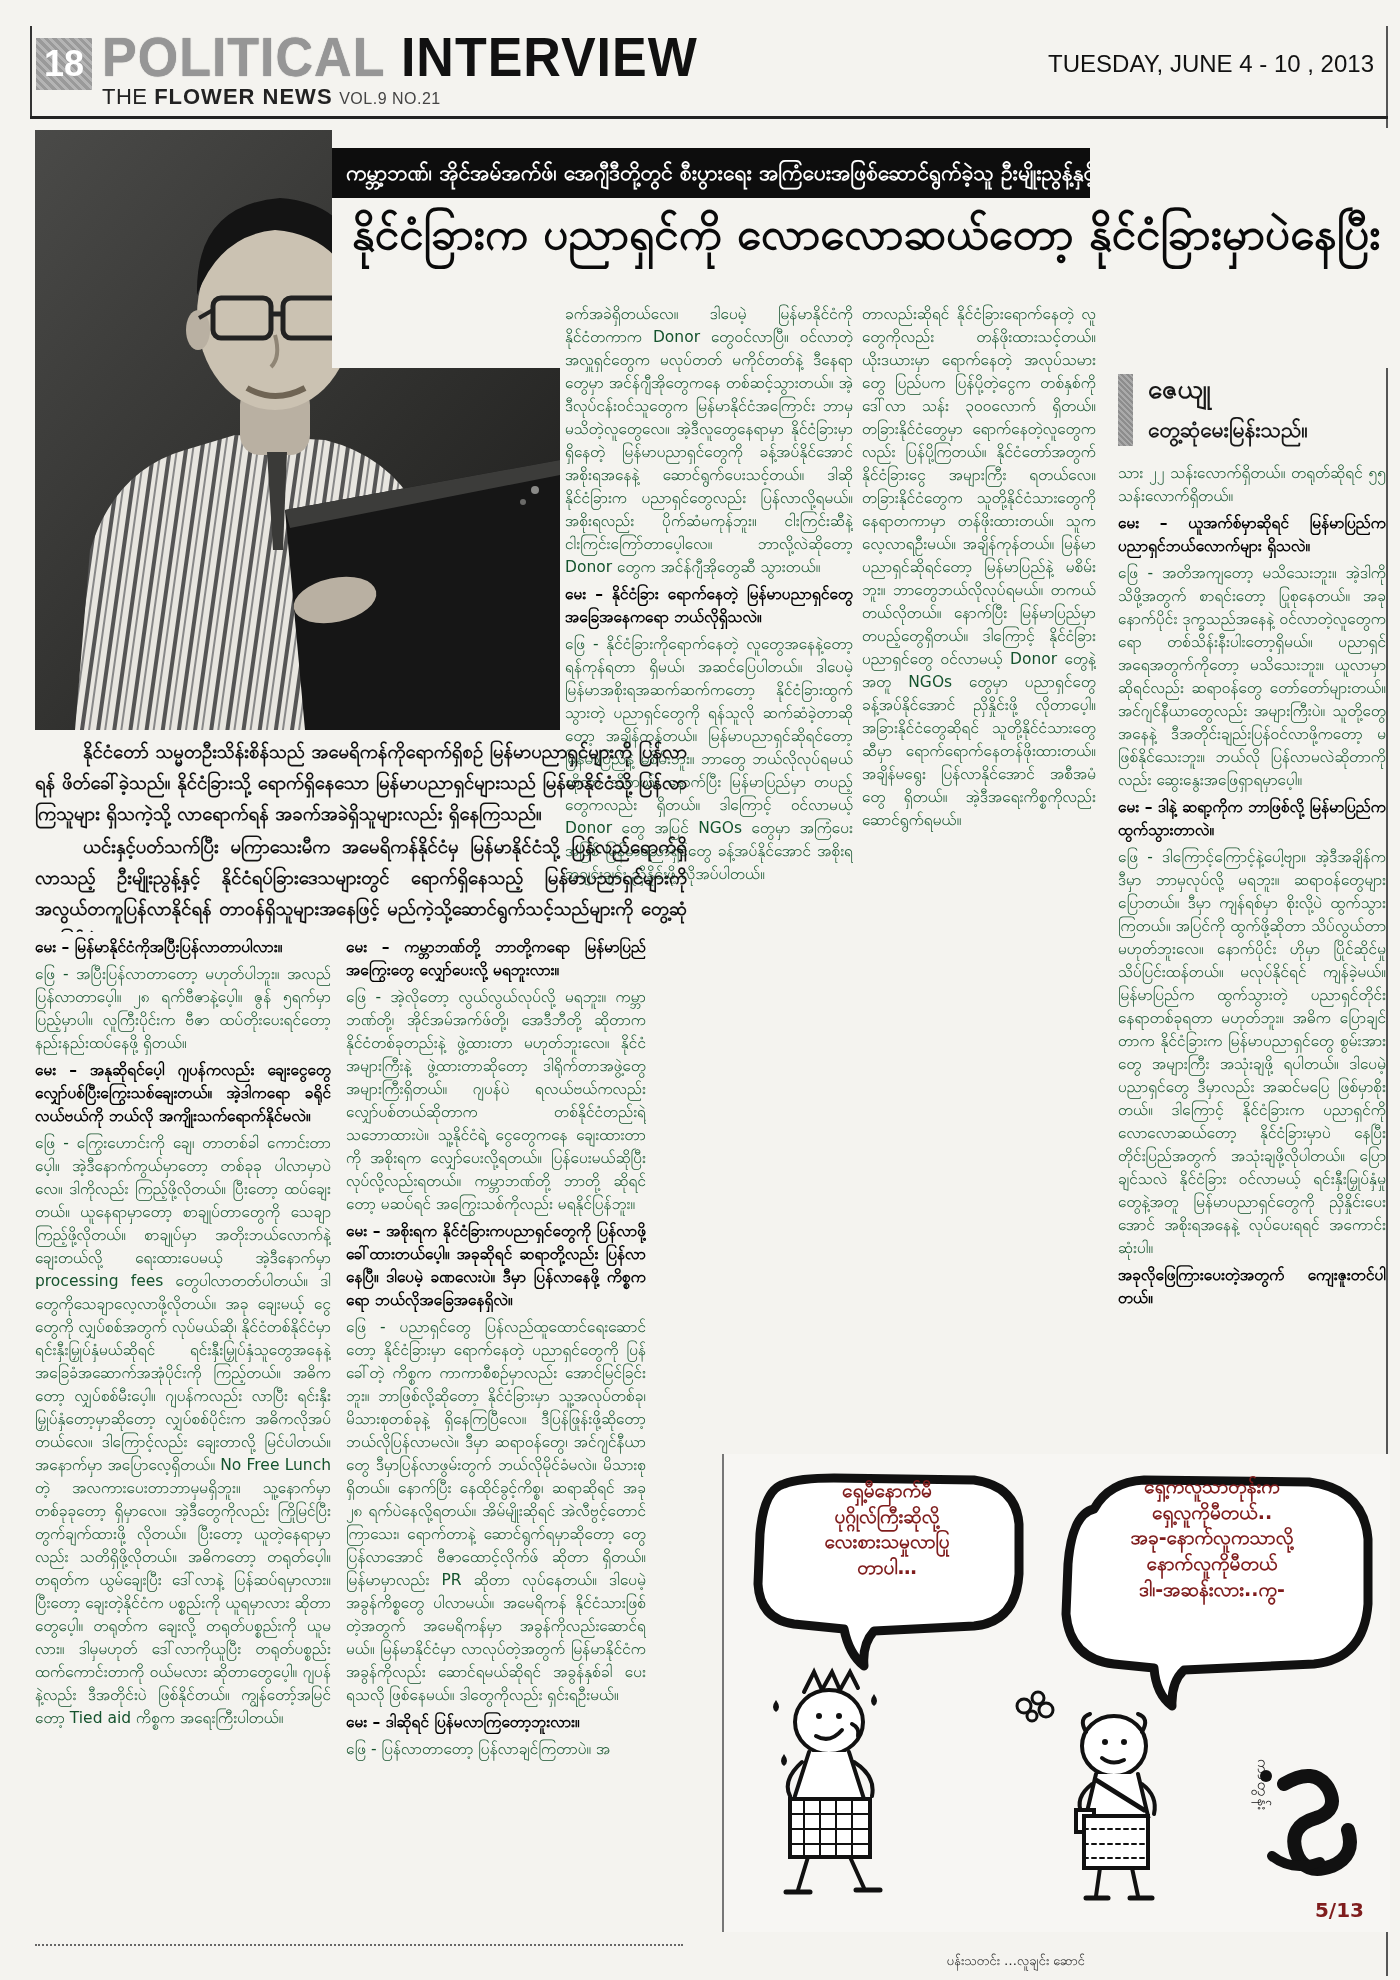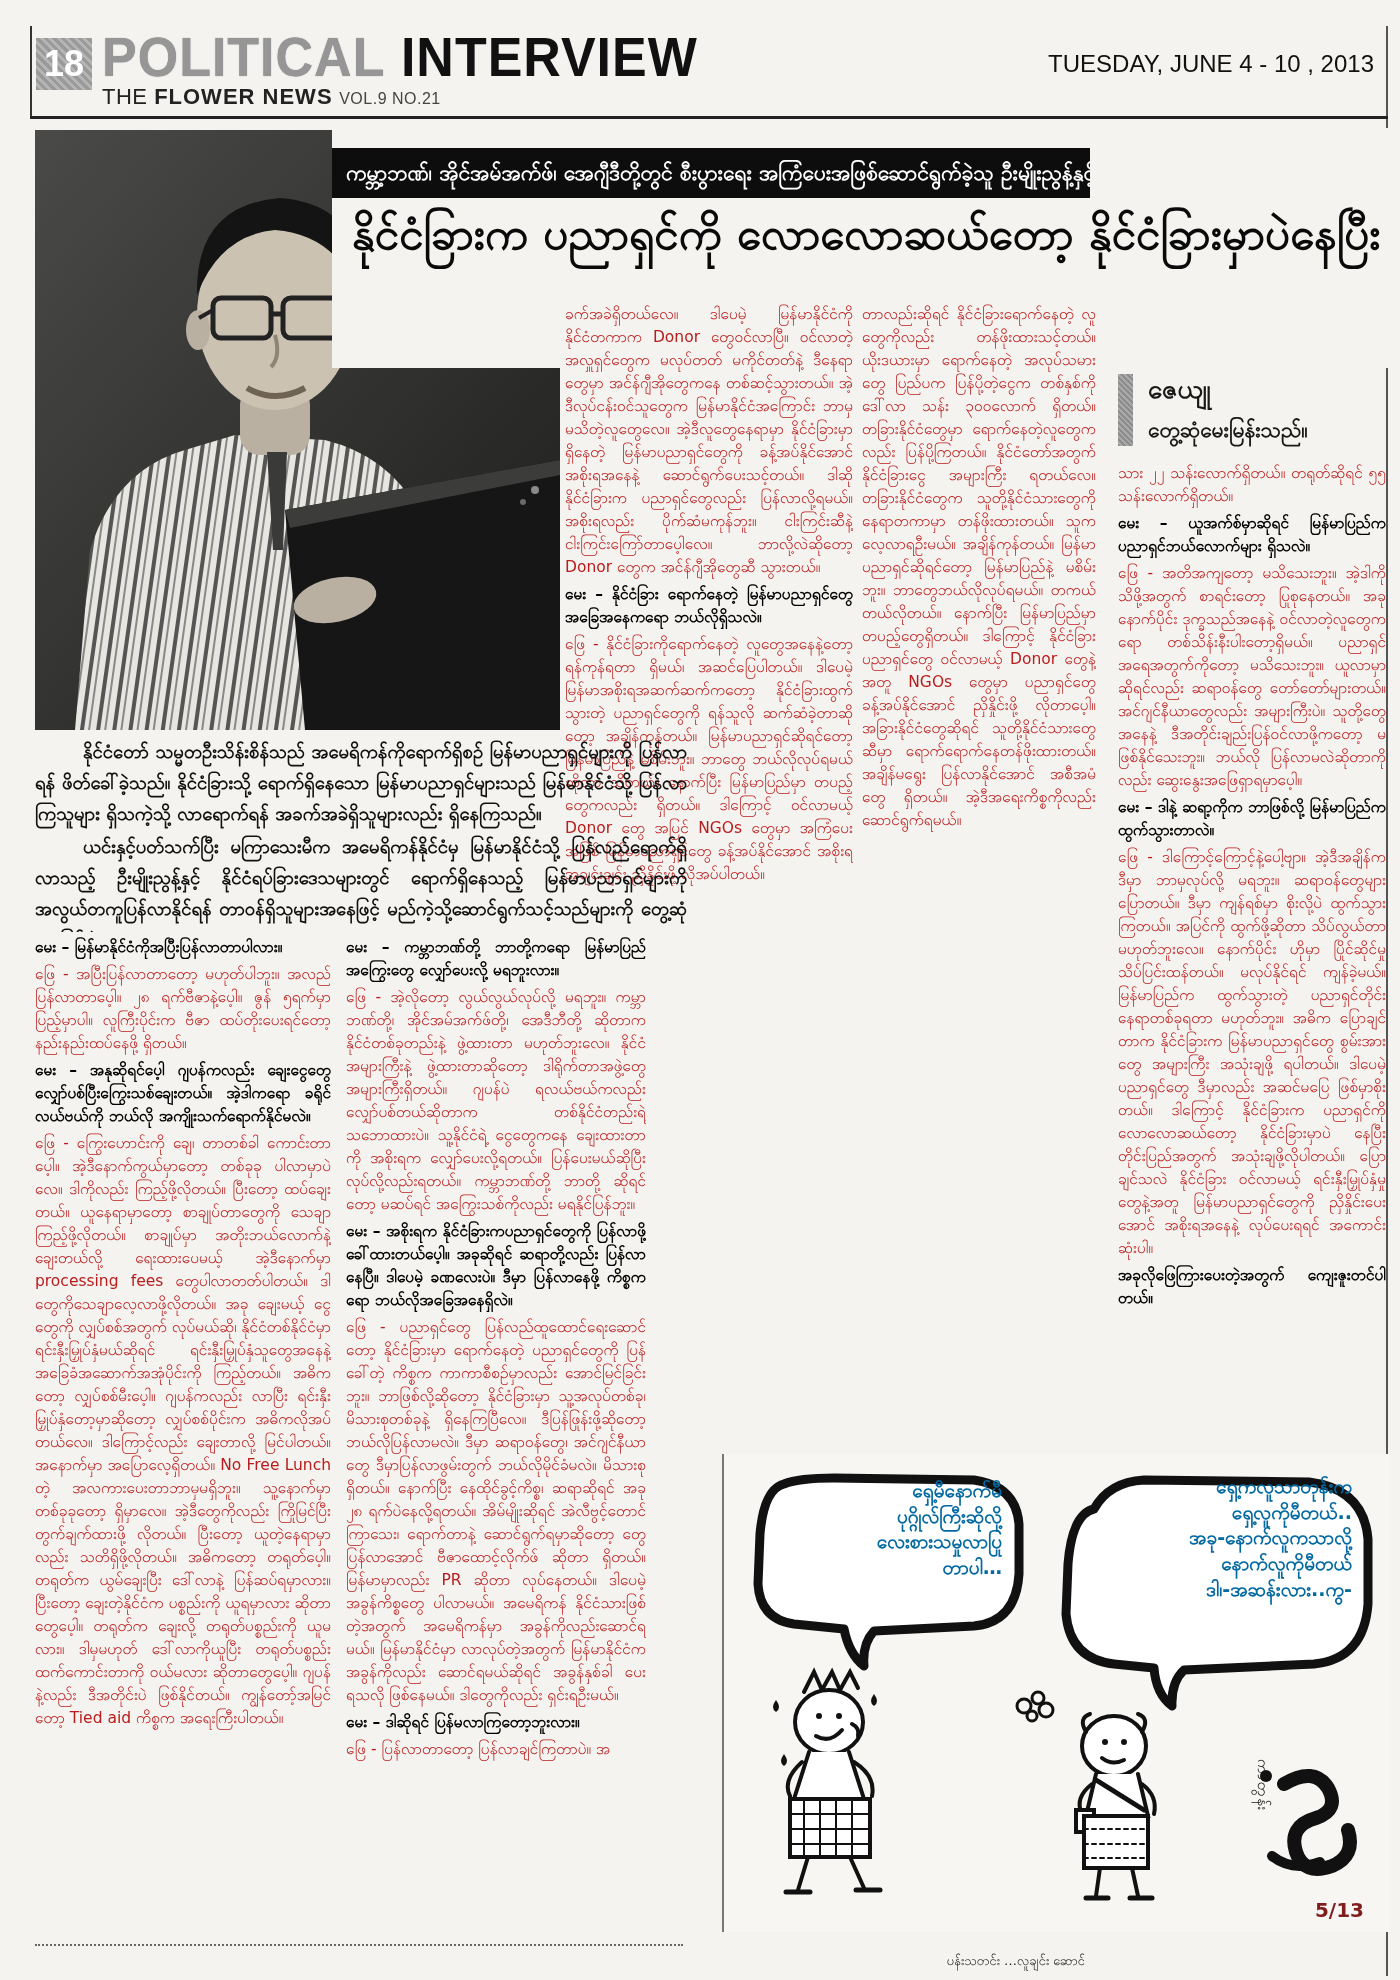--- a/index.html
+++ b/index.html
@@ -60,42 +60,42 @@
     letter-spacing:0px;white-space:nowrap;
   }
   
   .byline{position:absolute;left:1118px;top:372px;width:270px;height:84px;}
   .byline .bar{position:absolute;left:0;top:2px;width:15px;height:72px;
     background:repeating-linear-gradient(45deg,#8d8d8d 0 2px,#aaa 2px 4px);}
   .byline .name{position:absolute;left:30px;top:0;font-size:26px;font-weight:bold;}
   .byline .role{position:absolute;left:30px;top:44px;font-size:21px;font-weight:bold;}
   
   .col{position:absolute;overflow:hidden;text-align:justify;}
-  .col p{margin:0 0 4px 0;font-size:15.5px;line-height:23px;color:#b91c1c;}
+  .col p{margin:0 0 4px 0;font-size:15.5px;line-height:23px;color:#14532d;}
   .col p.seg-q{font-weight:bold;color:#000;}
   .col p.seg-b{font-weight:bold;color:#000;}
   .col p.seg-a{font-weight:normal;}
   .col p{text-indent:0;}
   #col-u1{left:565px;top:303px;width:288px;height:1146px;}
   #col-u2{left:862px;top:303px;width:234px;height:1146px;}
   #col-u3{left:1118px;top:462px;width:268px;height:988px;}
   #col-l1{left:35px;top:936px;width:296px;height:1000px;}
   #col-l2{left:346px;top:936px;width:300px;height:1006px;}
   
   .intro{position:absolute;left:35px;top:736px;width:652px;height:196px;overflow:hidden;}
   .intro p{margin:0;font-size:18.5px;line-height:31px;font-weight:bold;color:#111;text-align:justify;}
   .intro p + p{margin-top:2px;}
   .intro p span.ind{display:inline-block;width:48px;}
   
   .cartoon{position:absolute;left:722px;top:1454px;width:666px;height:478px;background:#f7f6f3;
     border-left:2px solid #777;}
   .cartoon svg{position:absolute;left:0;top:0;}
   .bubble-text{
-    position:absolute;font-size:19px;line-height:1.35;font-weight:bold;color:#0369a1;
-    white-space:pre-line;text-align:right;
+    position:absolute;font-size:19px;line-height:1.35;font-weight:bold;color:#7f1d1d;
+    white-space:pre-line;text-align:center;
   }
   #bubble-left-text{left:48px;top:24px;width:230px;}
   #bubble-right-text{left:348px;top:20px;width:280px;}
   .cartoon .datemark{position:absolute;right:26px;bottom:10px;font-size:20px;color:#7f1d1d;font-weight:bold;}
   .cartoon .artistmark{position:absolute;right:116px;bottom:120px;font-size:15px;color:#111;
     writing-mode:vertical-rl;letter-spacing:2px;}
   
   .dotline{position:absolute;left:35px;top:1944px;width:648px;border-top:2px dotted #666;}
   .footer-line{position:absolute;left:35px;top:1952px;width:1050px;text-align:right;
     font-size:13px;color:#222;}

